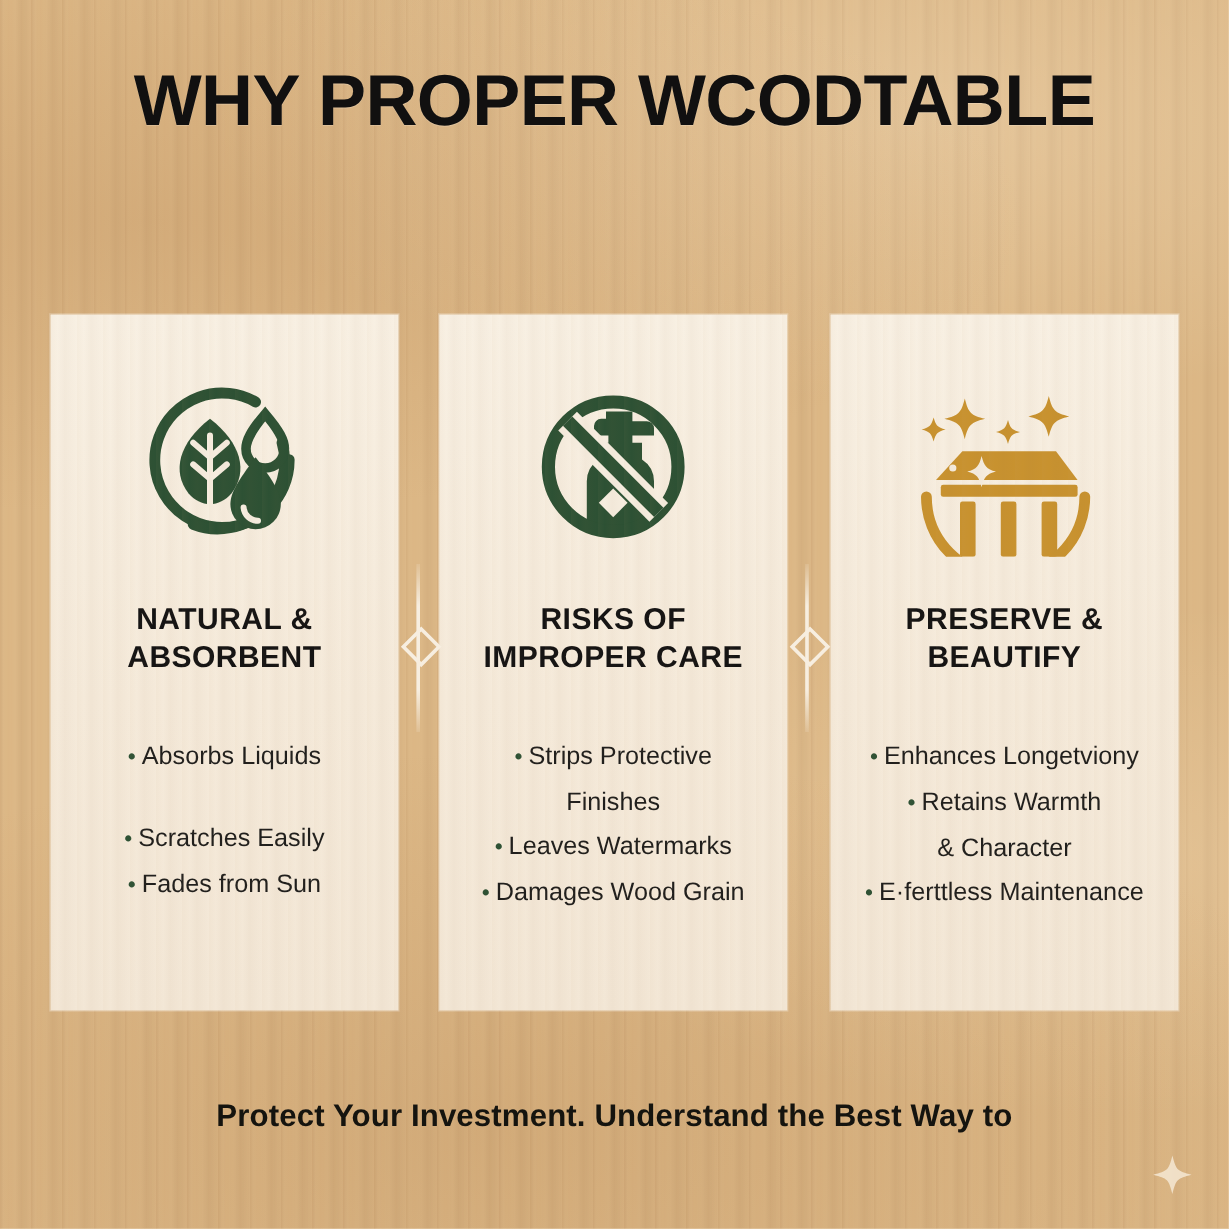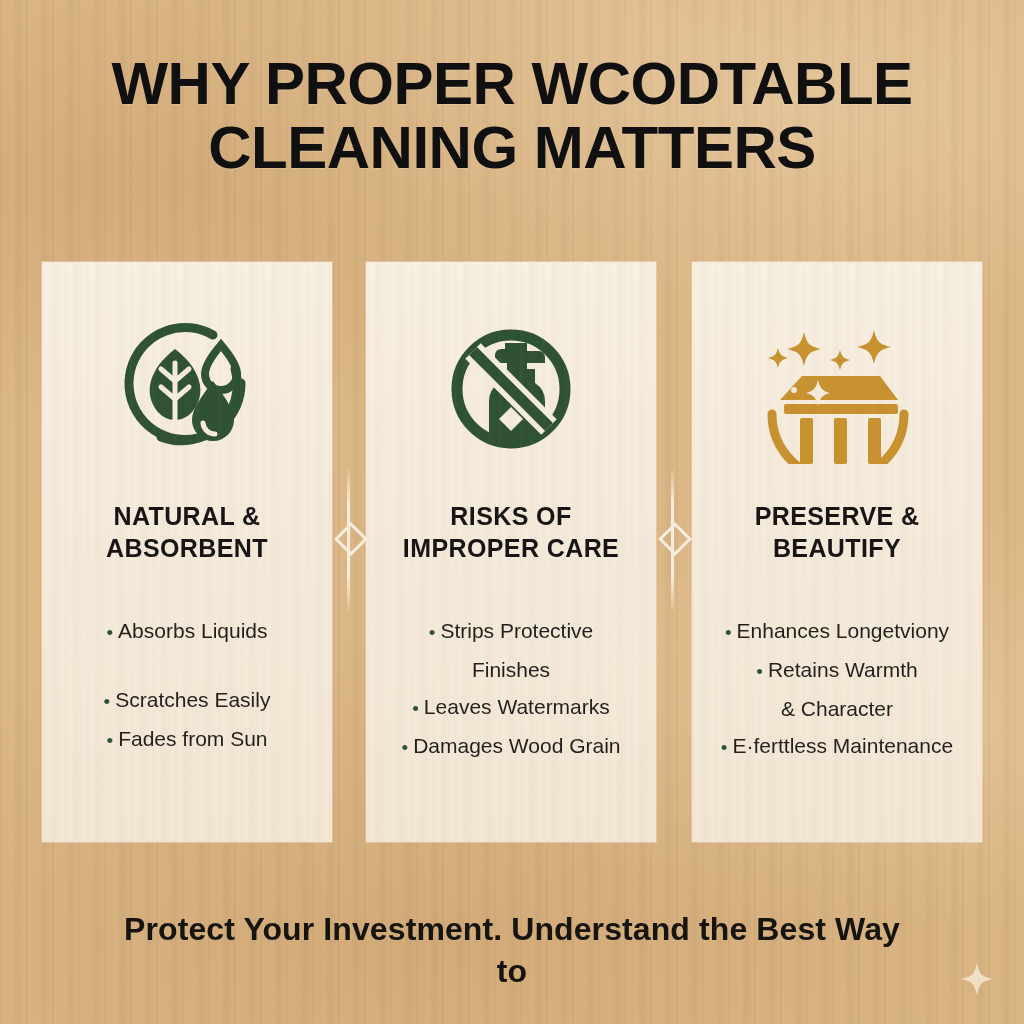--- a/index.html
+++ b/index.html
@@ -85,36 +85,35 @@
   #divider-0{left:333px;}
   #divider-1{left:657px;}
   .divider .line{position:absolute;left:14px;top:0;width:3px;height:140px;
      background:linear-gradient(180deg,rgba(247,238,224,.15),#F7EEE0 25%,#F7EEE0 75%,rgba(247,238,224,.15));}
   .divider .dia{position:absolute;left:6px;top:57px;width:18px;height:18px;
      border:3px solid #F7EEE0;transform:rotate(45deg);background:transparent;}
 
   
   .tagline{position:absolute;left:110px;right:110px;top:908px;
     text-align:center;color:#15140f;font-weight:bold;
-    font-size:32px;line-height:42px;letter-spacing:.1px;}
+    font-size:26px;line-height:42px;letter-spacing:.1px;}
 
   
   .corner-sparkle{position:absolute;right:30px;bottom:28px;width:34px;height:34px;}
 </style>
 </head>
 <body>
 
 <div class="stage">
 
   <div class="wood"></div>
   <div class="wood-grain"></div>
 
   <div class="title">
     <span>WHY PROPER WCODTABLE</span>
-    <span class="l2">CLEANING MATTERS</span>
   </div>
 
   <div class="cards">
 
     <div class="card" id="card-0">
       <div class="icon-wrap">
         <svg width="140" height="140" viewBox="0 0 140 140" aria-hidden="true">
           <path d="M96 16 A56 56 0 1 0 124 64" fill="none" stroke="#2D5134" stroke-width="9" stroke-linecap="round"></path>
           <path d="M118 50 A56 56 0 0 1 44 118" fill="none" stroke="#2D5134" stroke-width="9" stroke-linecap="round"></path>
           <path d="M58 30 C84 50 90 74 76 92 C66 104 50 104 40 92 C26 74 32 50 58 30 Z" fill="#2D5134"></path>

